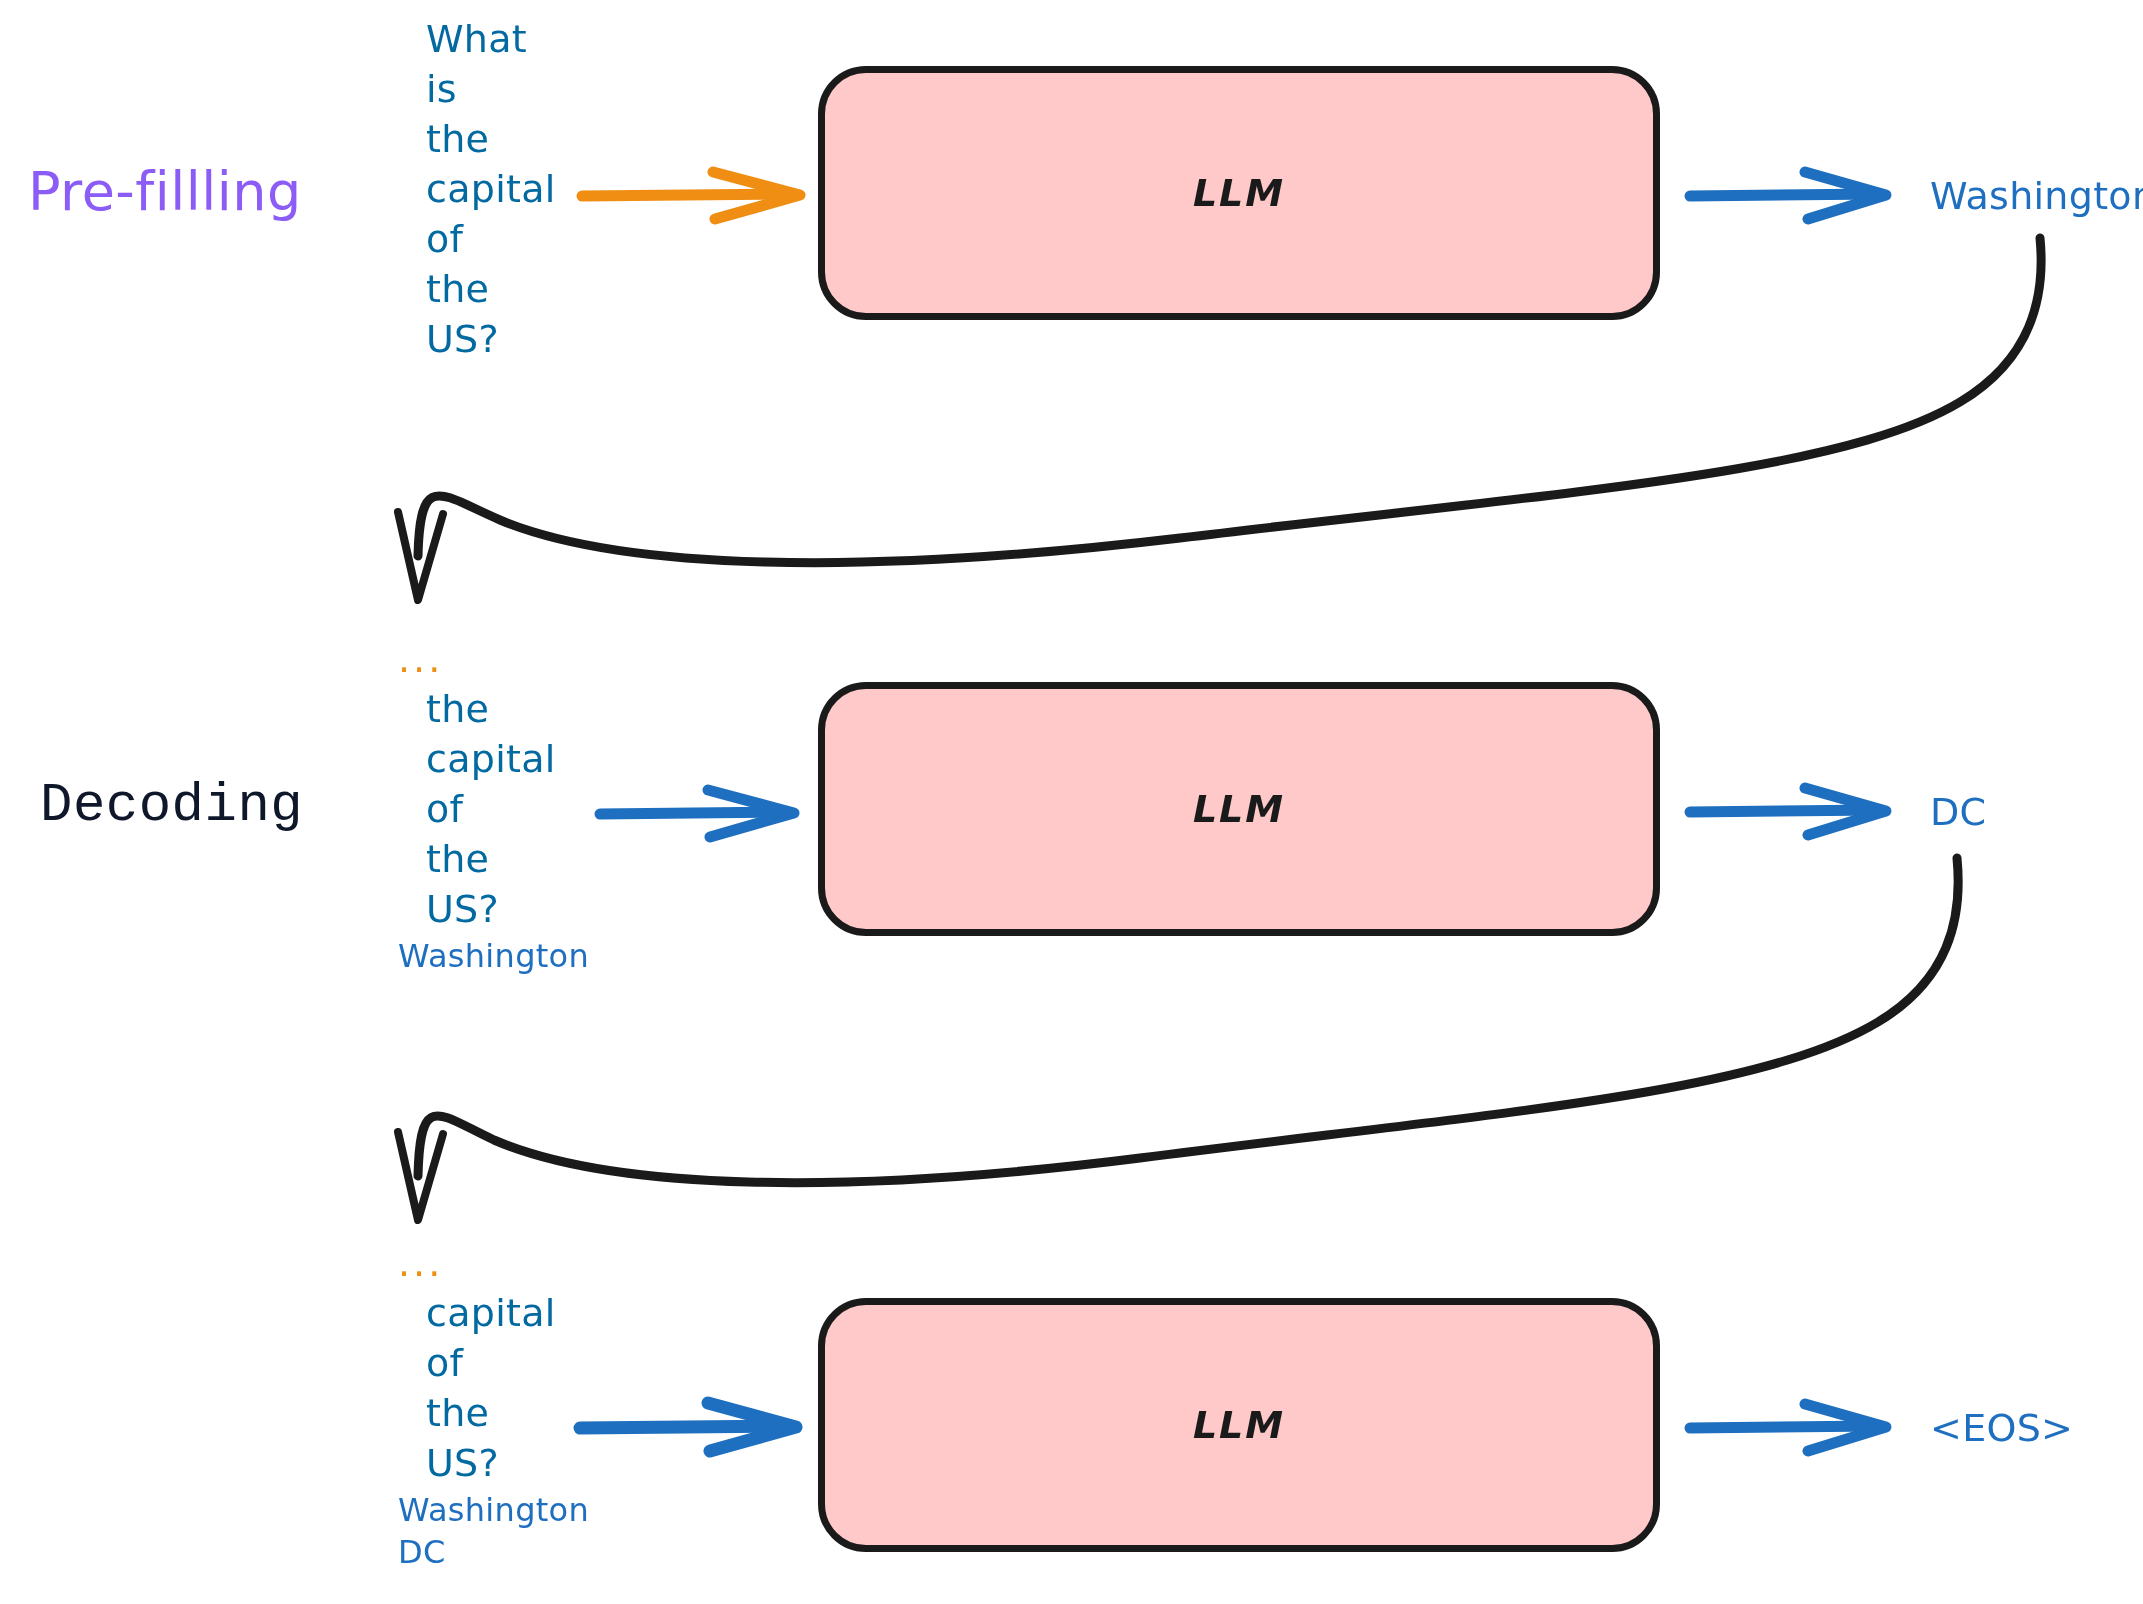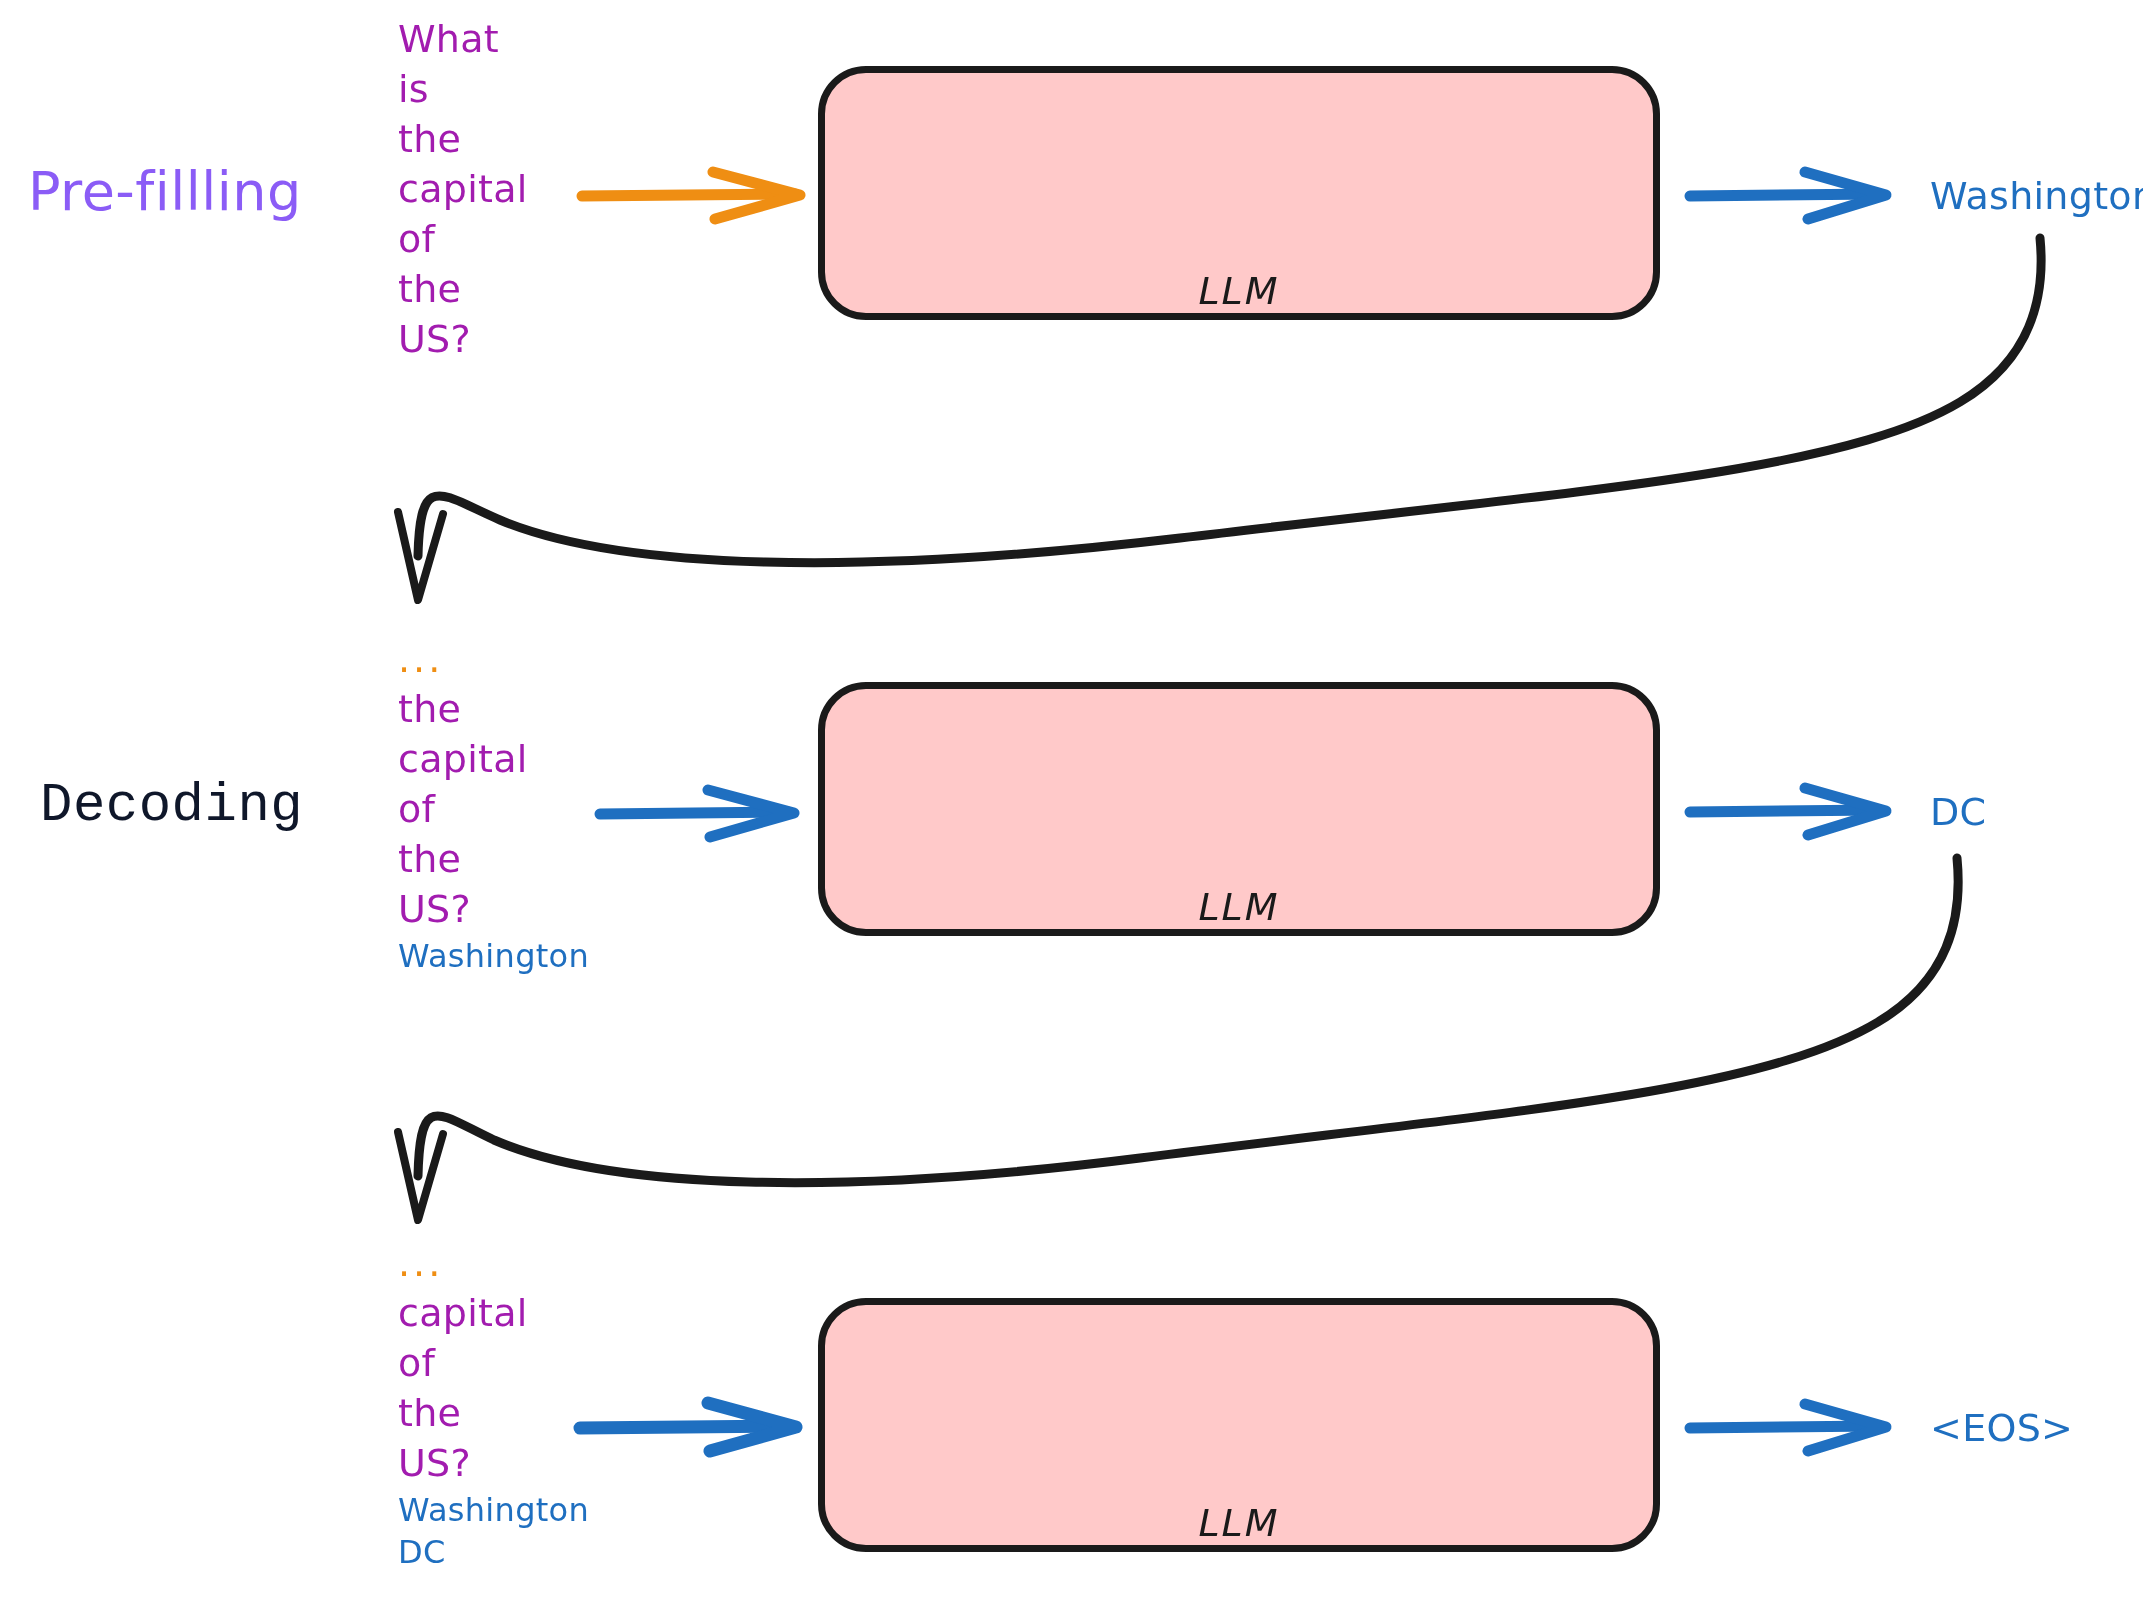--- a/index.html
+++ b/index.html
@@ -40,41 +40,42 @@
     line-height: 1.0;
   }
   .token {
     font-family: "DejaVu Sans", sans-serif;
     font-size: 38px;
     font-weight: 400;
     white-space: nowrap;
     margin-bottom: 12px;
     letter-spacing: 0.3px;
   }
-  .token.prompt { color: #a21caf; }
+  .token.prompt { color: #0369a1; margin-left: 28px; }
   .token.generated {
     color: #1f6fc0;
     font-size: 32px;
     margin-bottom: 10px;
   }
   .token.ellipsis {
     color: #ef8e13;
     letter-spacing: 3px;
     font-size: 38px;
   }
 
   .llm-box {
     position: absolute;
     background: #ffc9c9;
     border: 7px solid #1a1a1a;
     border-radius: 48px;
     display: flex;
-    align-items: flex-end;
+    align-items: center;
     justify-content: center;
     box-sizing: border-box;
+    font-weight: bold;
   }
   .llm-label {
     font-family: "DejaVu Sans", sans-serif;
     font-size: 38px;
     color: #1a1a1a;
     letter-spacing: 2px;
     font-style: italic;
   }
 
   .output-token {

